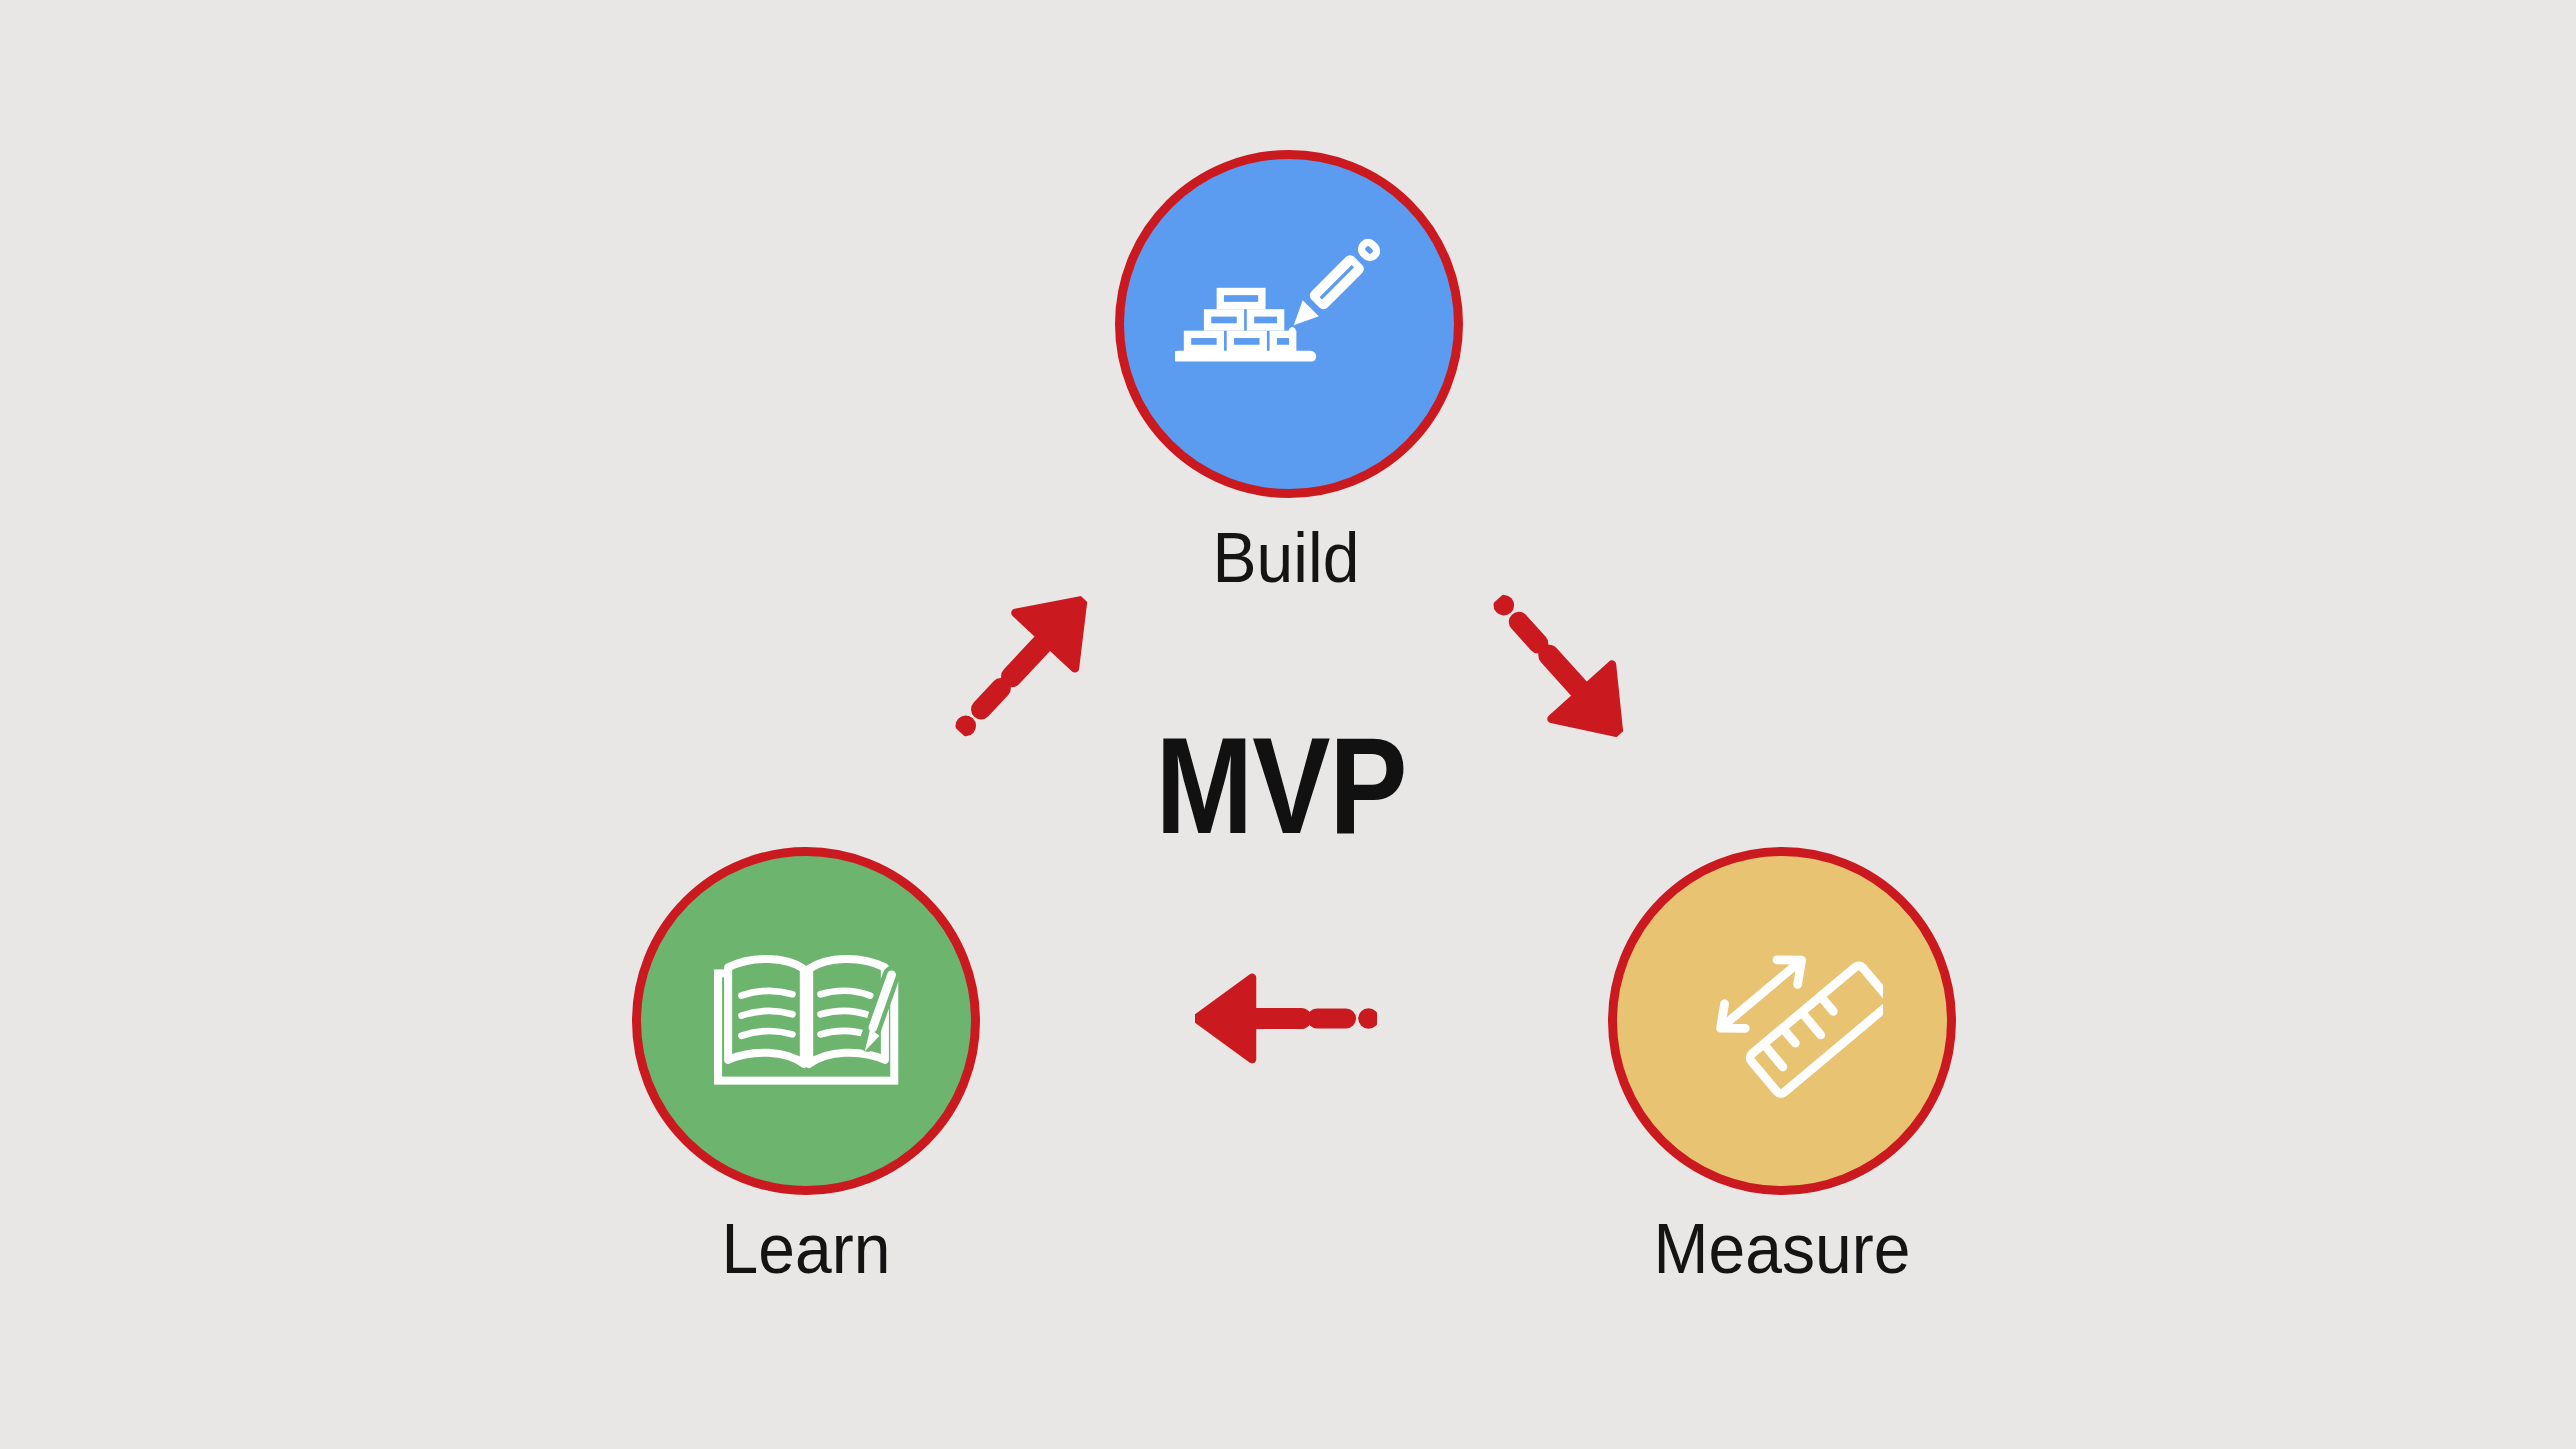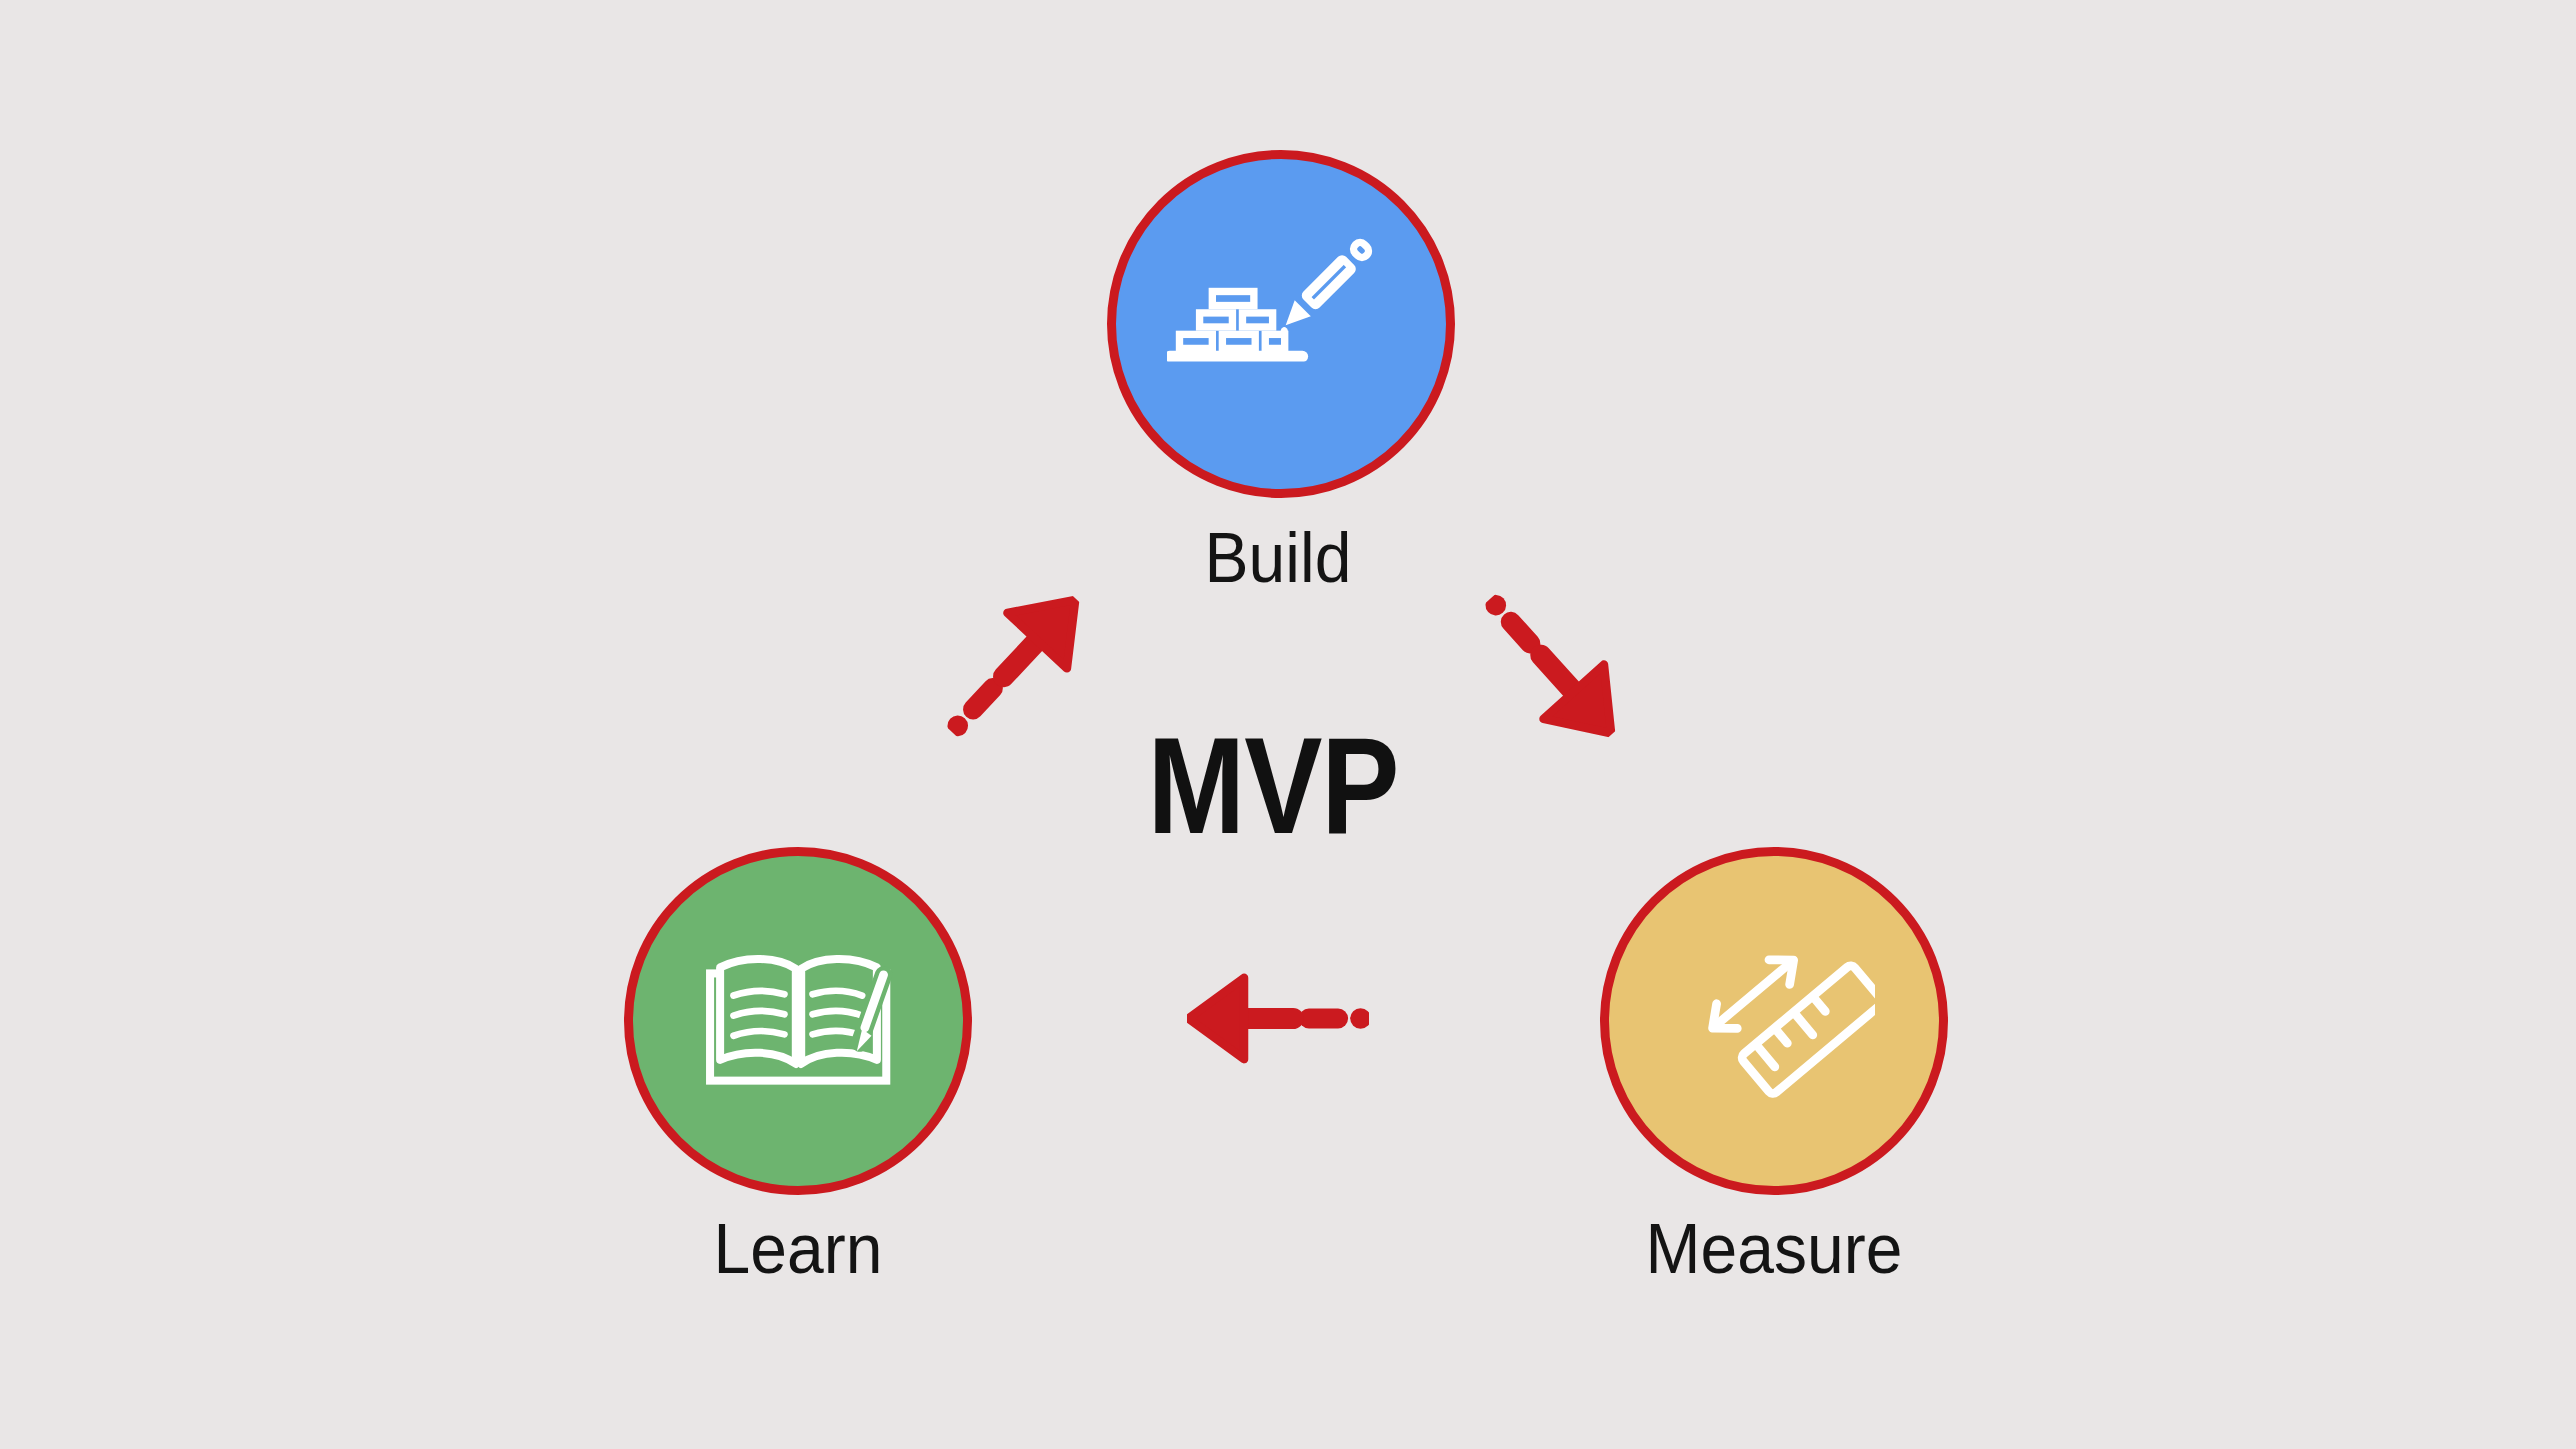--- a/index.html
+++ b/index.html
@@ -2,21 +2,21 @@
 <html style="--bg: #e9e6e6; --red: #cb1a1f; --blue: #5b9bf0; --green: #6db46f; --gold: #e8c472; --ink: #141414;font-size:10.7px"><head>
 <meta charset="utf-8">
 <style>
   :root{
     --bg:#e9e6e6; --red:#cb1a1f; --blue:#5b9bf0; --green:#6db46f;
     --gold:#e8c472; --ink:#141414;
   }
   *{margin:0;padding:0;box-sizing:content-box;}
   html,body{width:2576px;height:1450px;}
   body{background:var(--bg);font-family:"Liberation Sans",sans-serif;overflow:hidden;}
-  .stage{position:relative;width:2196px;height:1450px;background:var(--bg);}
+  .stage{position:relative;width:2196px;height:1450px;background:var(--bg);margin-left:8px;}
   .circle{
     position:absolute;width:330px;height:330px;border-radius:50%;
     border:9.4px solid var(--red);
     display:flex;align-items:center;justify-content:center;
   }
   .circle-build{left:1107px;top:150px;background:var(--blue);}
   .circle-learn{left:624px;top:847px;background:var(--green);}
   .circle-measure{left:1600px;top:847px;background:var(--gold);}
   .node-label{
     position:absolute;font-size:71px;line-height:1;color:var(--ink);

